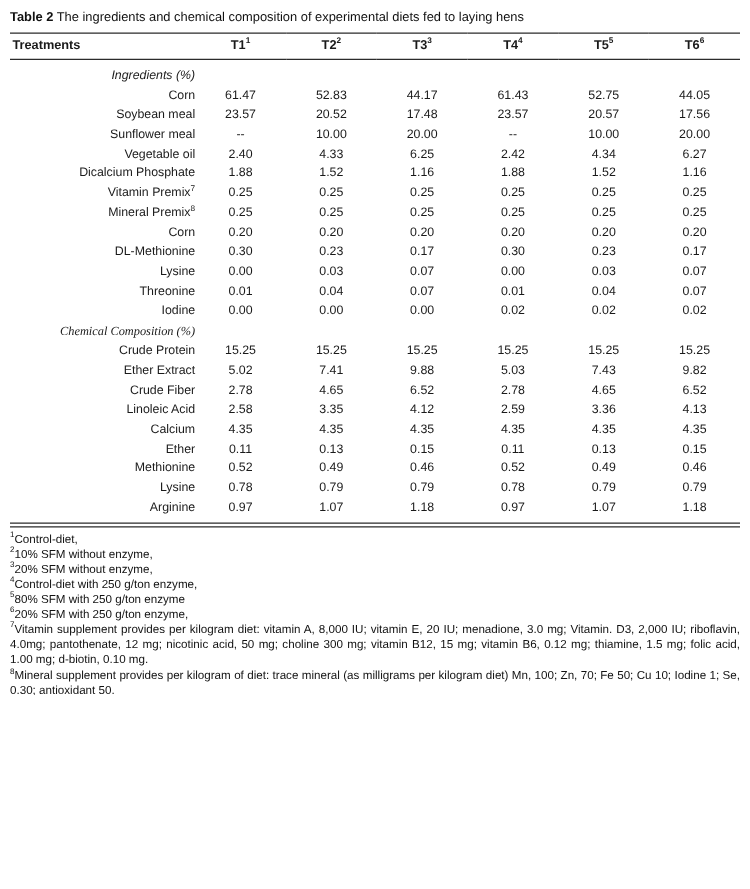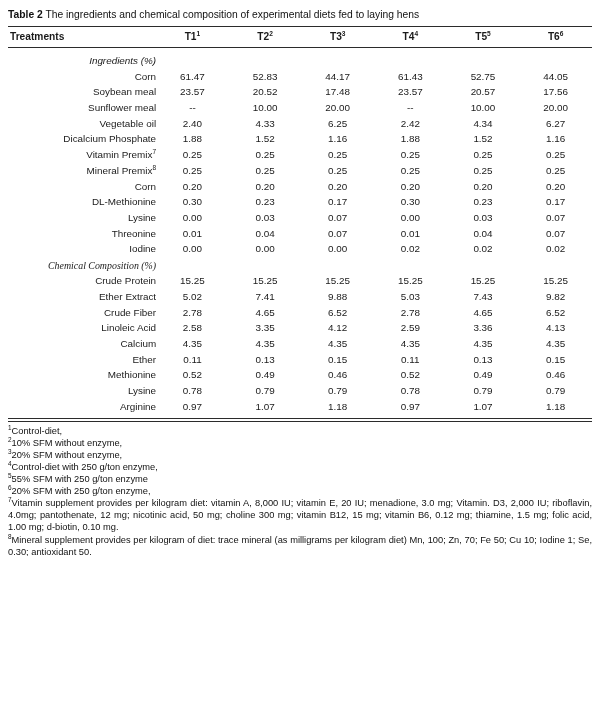--- a/index.html
+++ b/index.html
@@ -359,19 +359,19 @@
       </tbody>
   </table>
 
   <div class="table-bottom-rule"></div>
 
   <div class="footnotes" id="footnotes">
       <p class="fn"><sup>1</sup><span>Control-diet,</span></p>
       <p class="fn"><sup>2</sup><span>10% SFM without enzyme,</span></p>
       <p class="fn"><sup>3</sup><span>20% SFM without enzyme,</span></p>
       <p class="fn"><sup>4</sup><span>Control-diet with 250 g/ton enzyme,</span></p>
-      <p class="fn"><sup>5</sup><span>55% SFM with 250 g/ton enzyme</span></p>
+      <p class="fn"><sup>5</sup><span>80% SFM with 250 g/ton enzyme</span></p>
       <p class="fn"><sup>6</sup><span>20% SFM with 250 g/ton enzyme,</span></p>
       <p class="fn"><sup>7</sup><span>Vitamin supplement provides per kilogram diet: vitamin A, 8,000 IU; vitamin E, 20 IU; menadione, 3.0 mg; Vitamin. D3, 2,000 IU; riboflavin, 4.0mg; pantothenate, 12 mg; nicotinic acid, 50 mg; choline 300 mg; vitamin B12, 15 mg; vitamin B6, 0.12 mg; thiamine, 1.5 mg; folic acid, 1.00 mg; d-biotin, 0.10 mg.</span></p>
       <p class="fn"><sup>8</sup><span>Mineral supplement provides per kilogram of diet: trace mineral (as milligrams per kilogram diet) Mn, 100; Zn, 70; Fe 50; Cu 10; Iodine 1; Se, 0.30; antioxidant 50.</span></p>
     </div>
 
 </div>
 
 </body></html>

